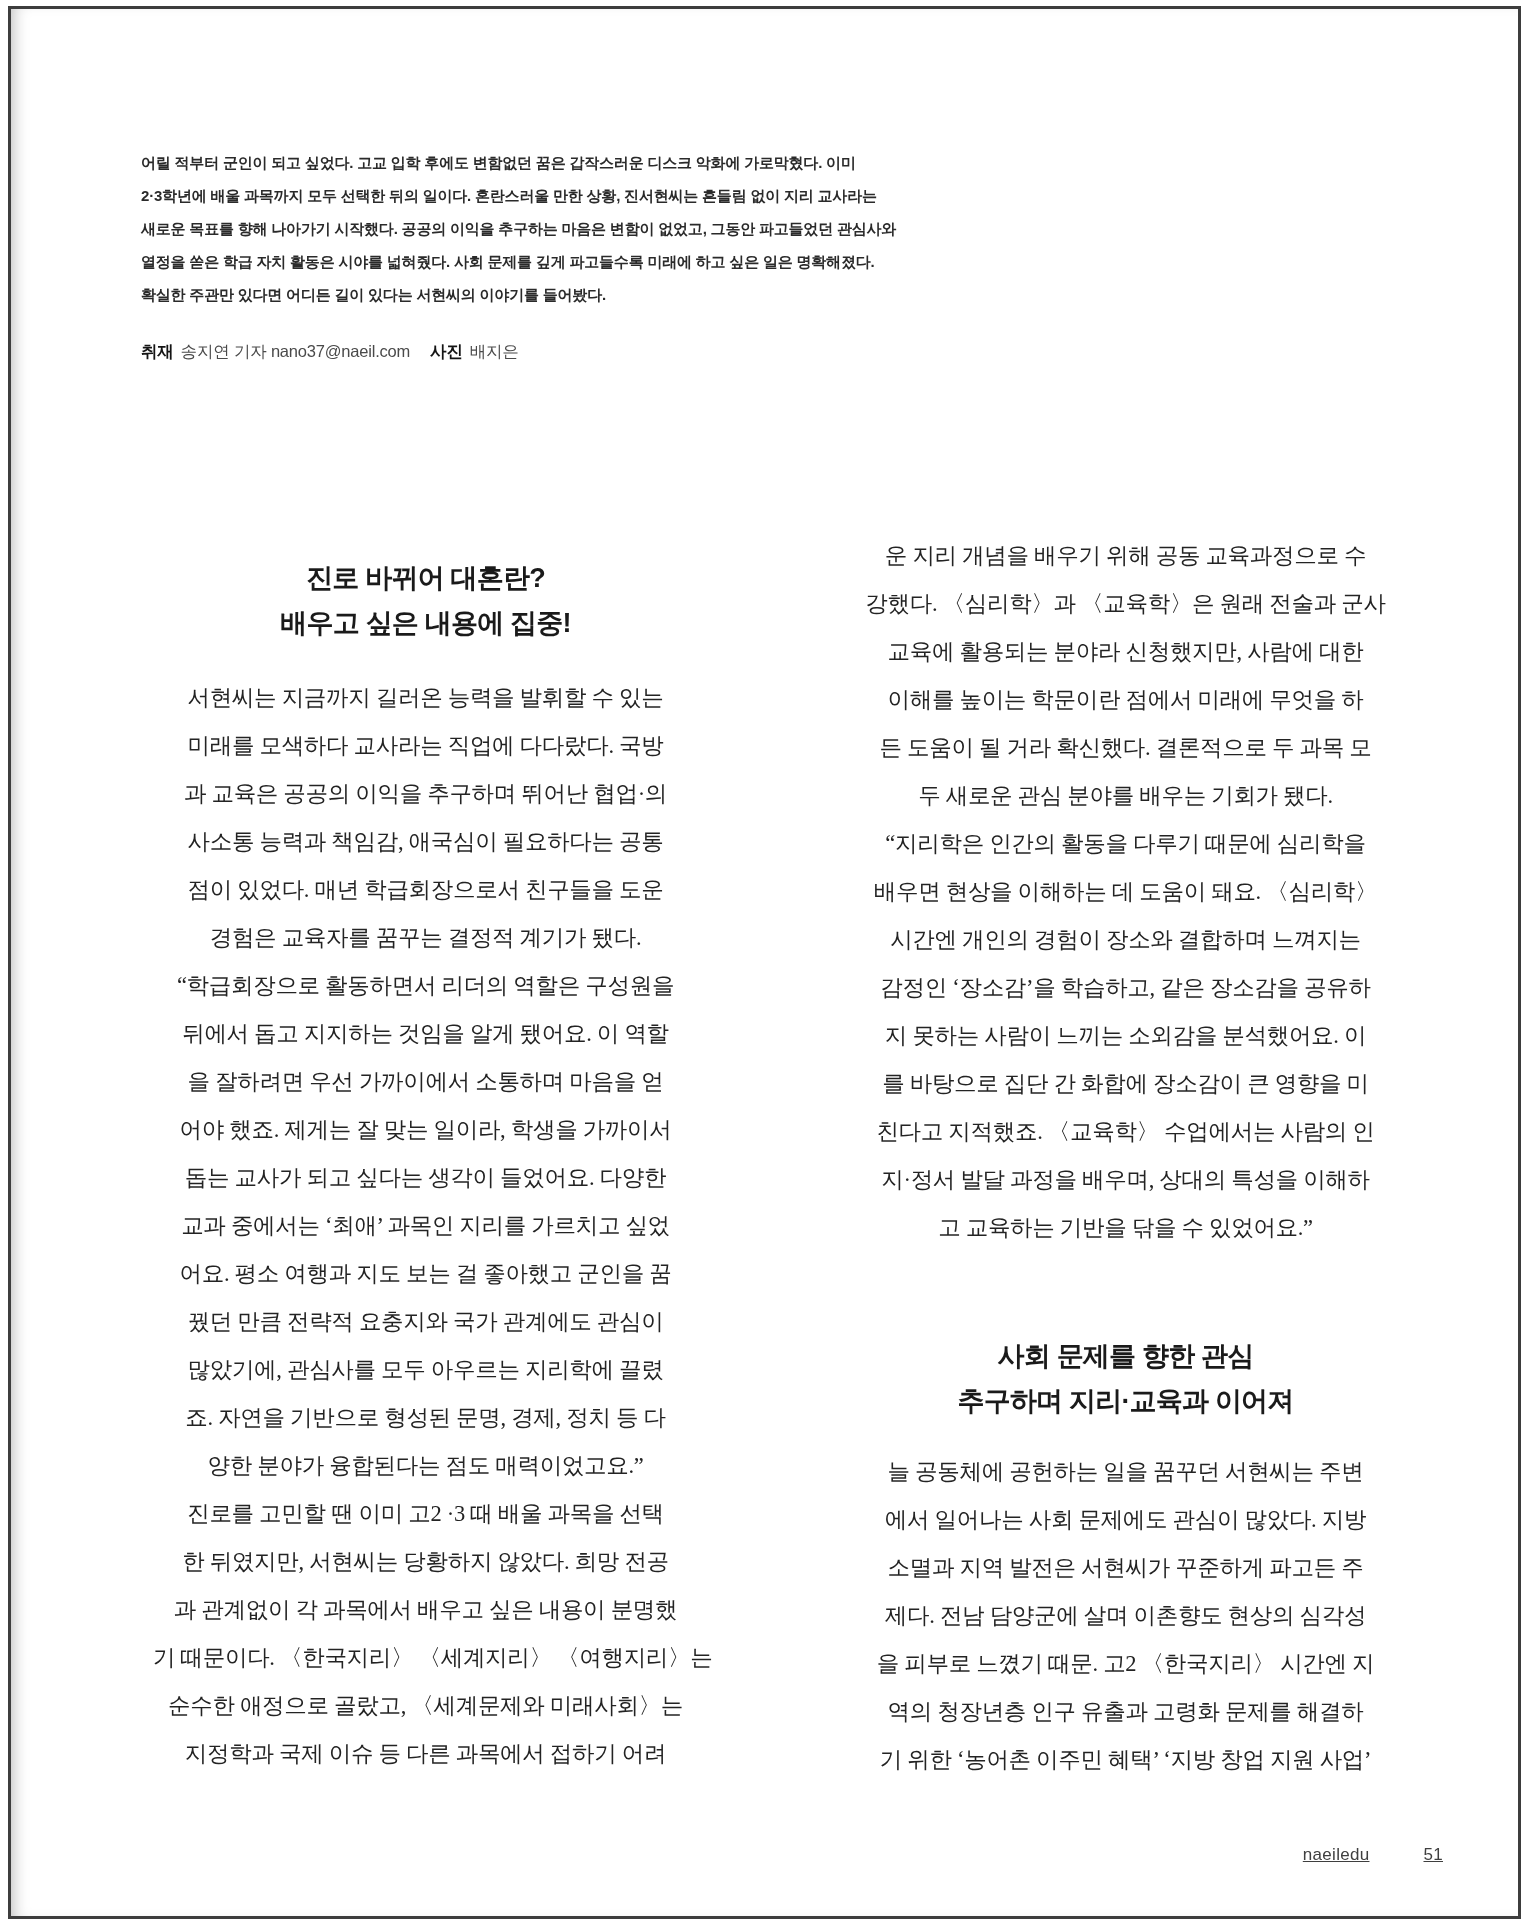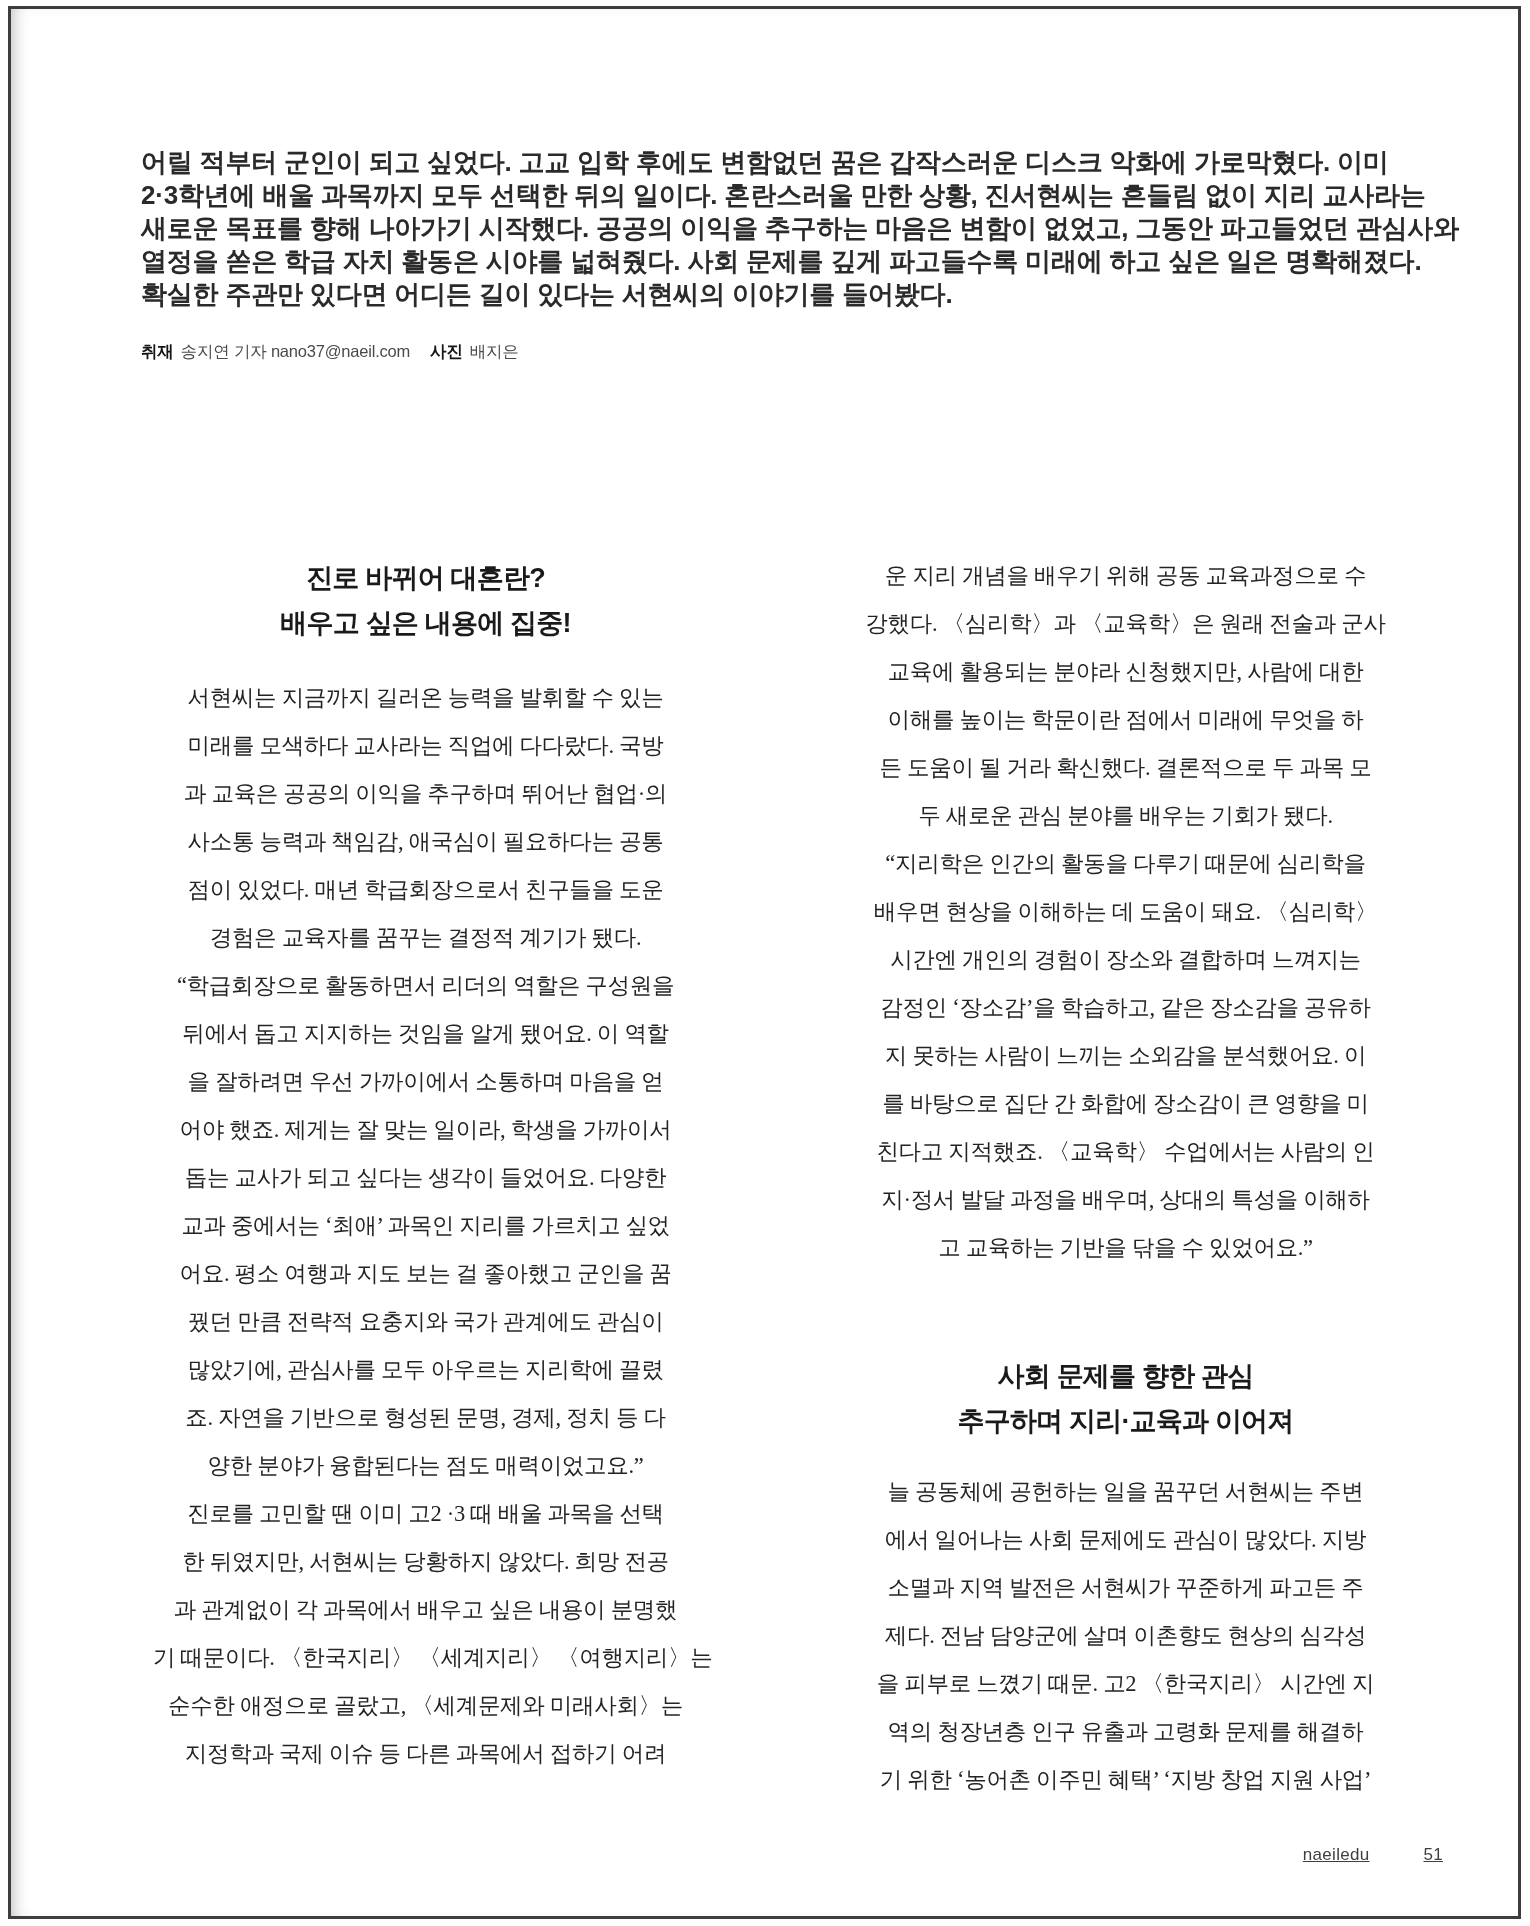--- a/index.html
+++ b/index.html
@@ -16,39 +16,39 @@
     position: absolute;
     left: 8px; top: 6px; right: 9px; bottom: 7px;
     border: 3px solid #3d3d3d;
     box-shadow: inset 12px 0 16px -10px rgba(0,0,0,0.28);
     pointer-events: none;
   }
   .intro {
     position: absolute;
     left: 141px; top: 146px;
     width: 1290px;
-    font-size: 26px;
+    font-size: 15px;
     line-height: 33px;
     font-weight: 600;
     letter-spacing: -0.2px;
     color: #2a2a2a;
     white-space: pre;
   }
   .byline {
     position: absolute;
     left: 141px; top: 341px;
     font-size: 16.5px;
     color: #4a4a4a;
     letter-spacing: -0.2px;
   }
   .byline-label { font-weight: 700; color: #141414; margin-right: 7px; }
   .byline-value { margin-right: 20px; margin-top: 7px; }
   .col { position: absolute; text-align: center; }
   .col-left { left: 153px; top: 556px; width: 545px; }
-  .col-right { left: 853px; top: 552px; width: 545px; }
+  .col-right { left: 853px; top: 532px; width: 545px; }
   .col-heading {
     margin: 0;
     font-size: 27px;
     line-height: 45px;
     font-weight: 700;
     letter-spacing: -0.8px;
     color: #1a1a1a;
     white-space: pre;
   }
   .col-left .col-heading { margin-bottom: 28px; }

